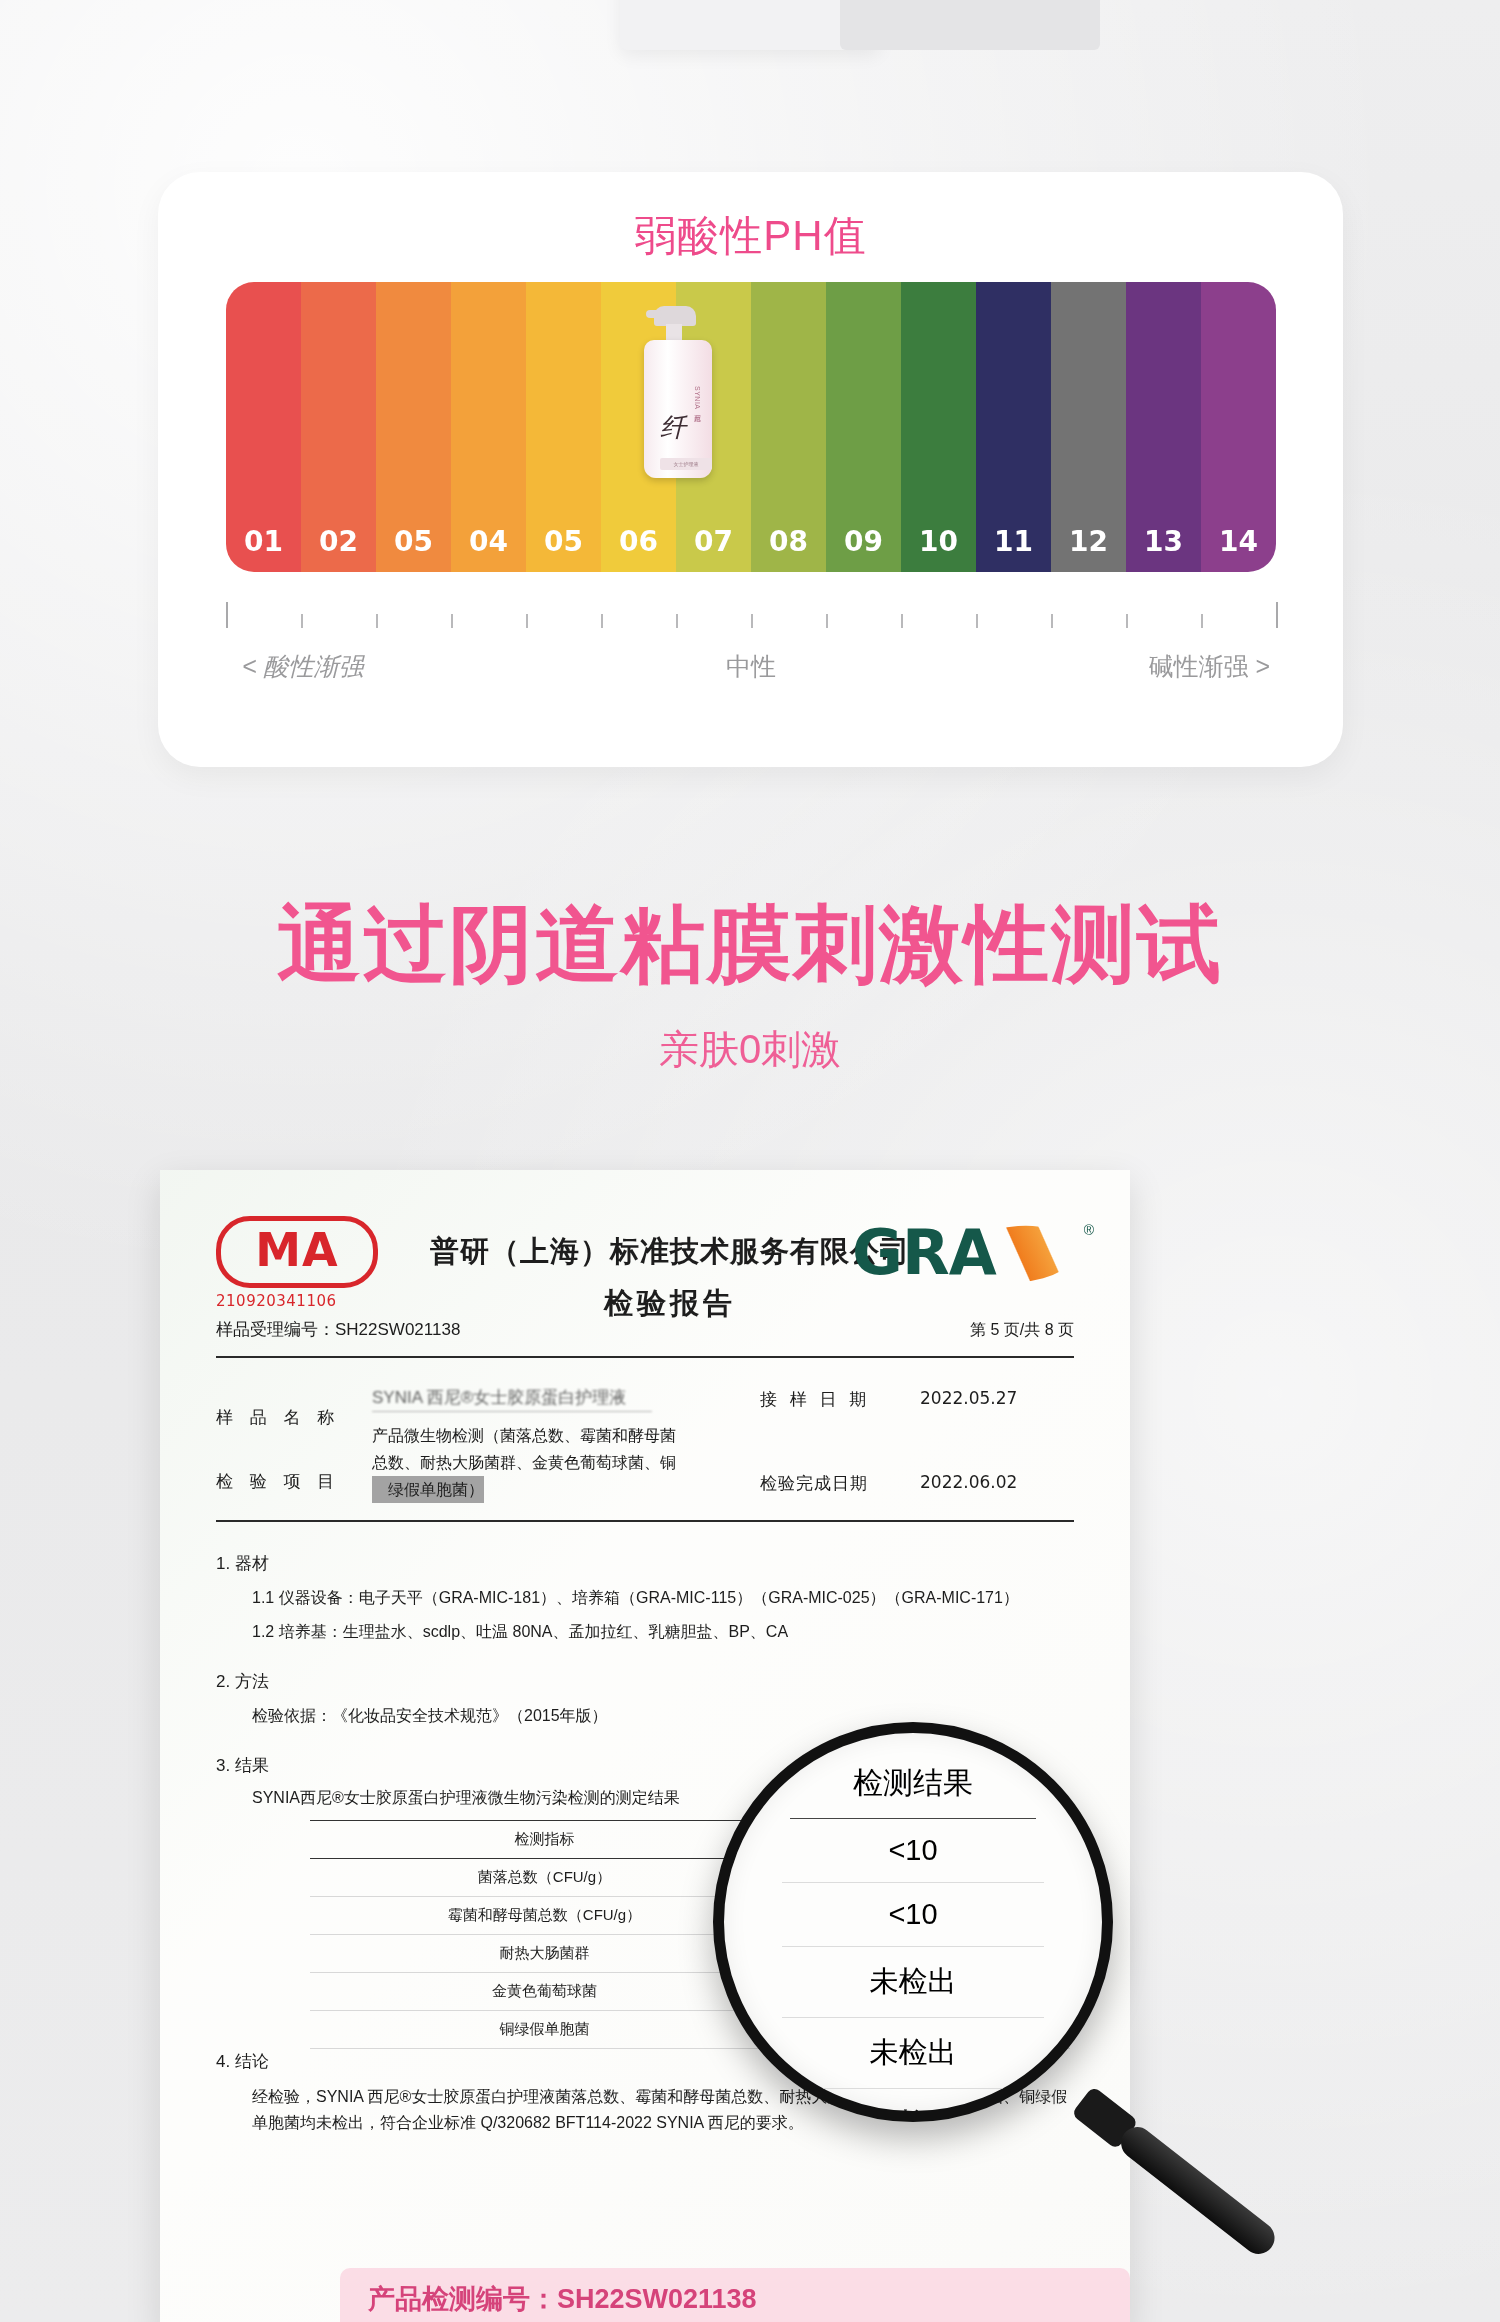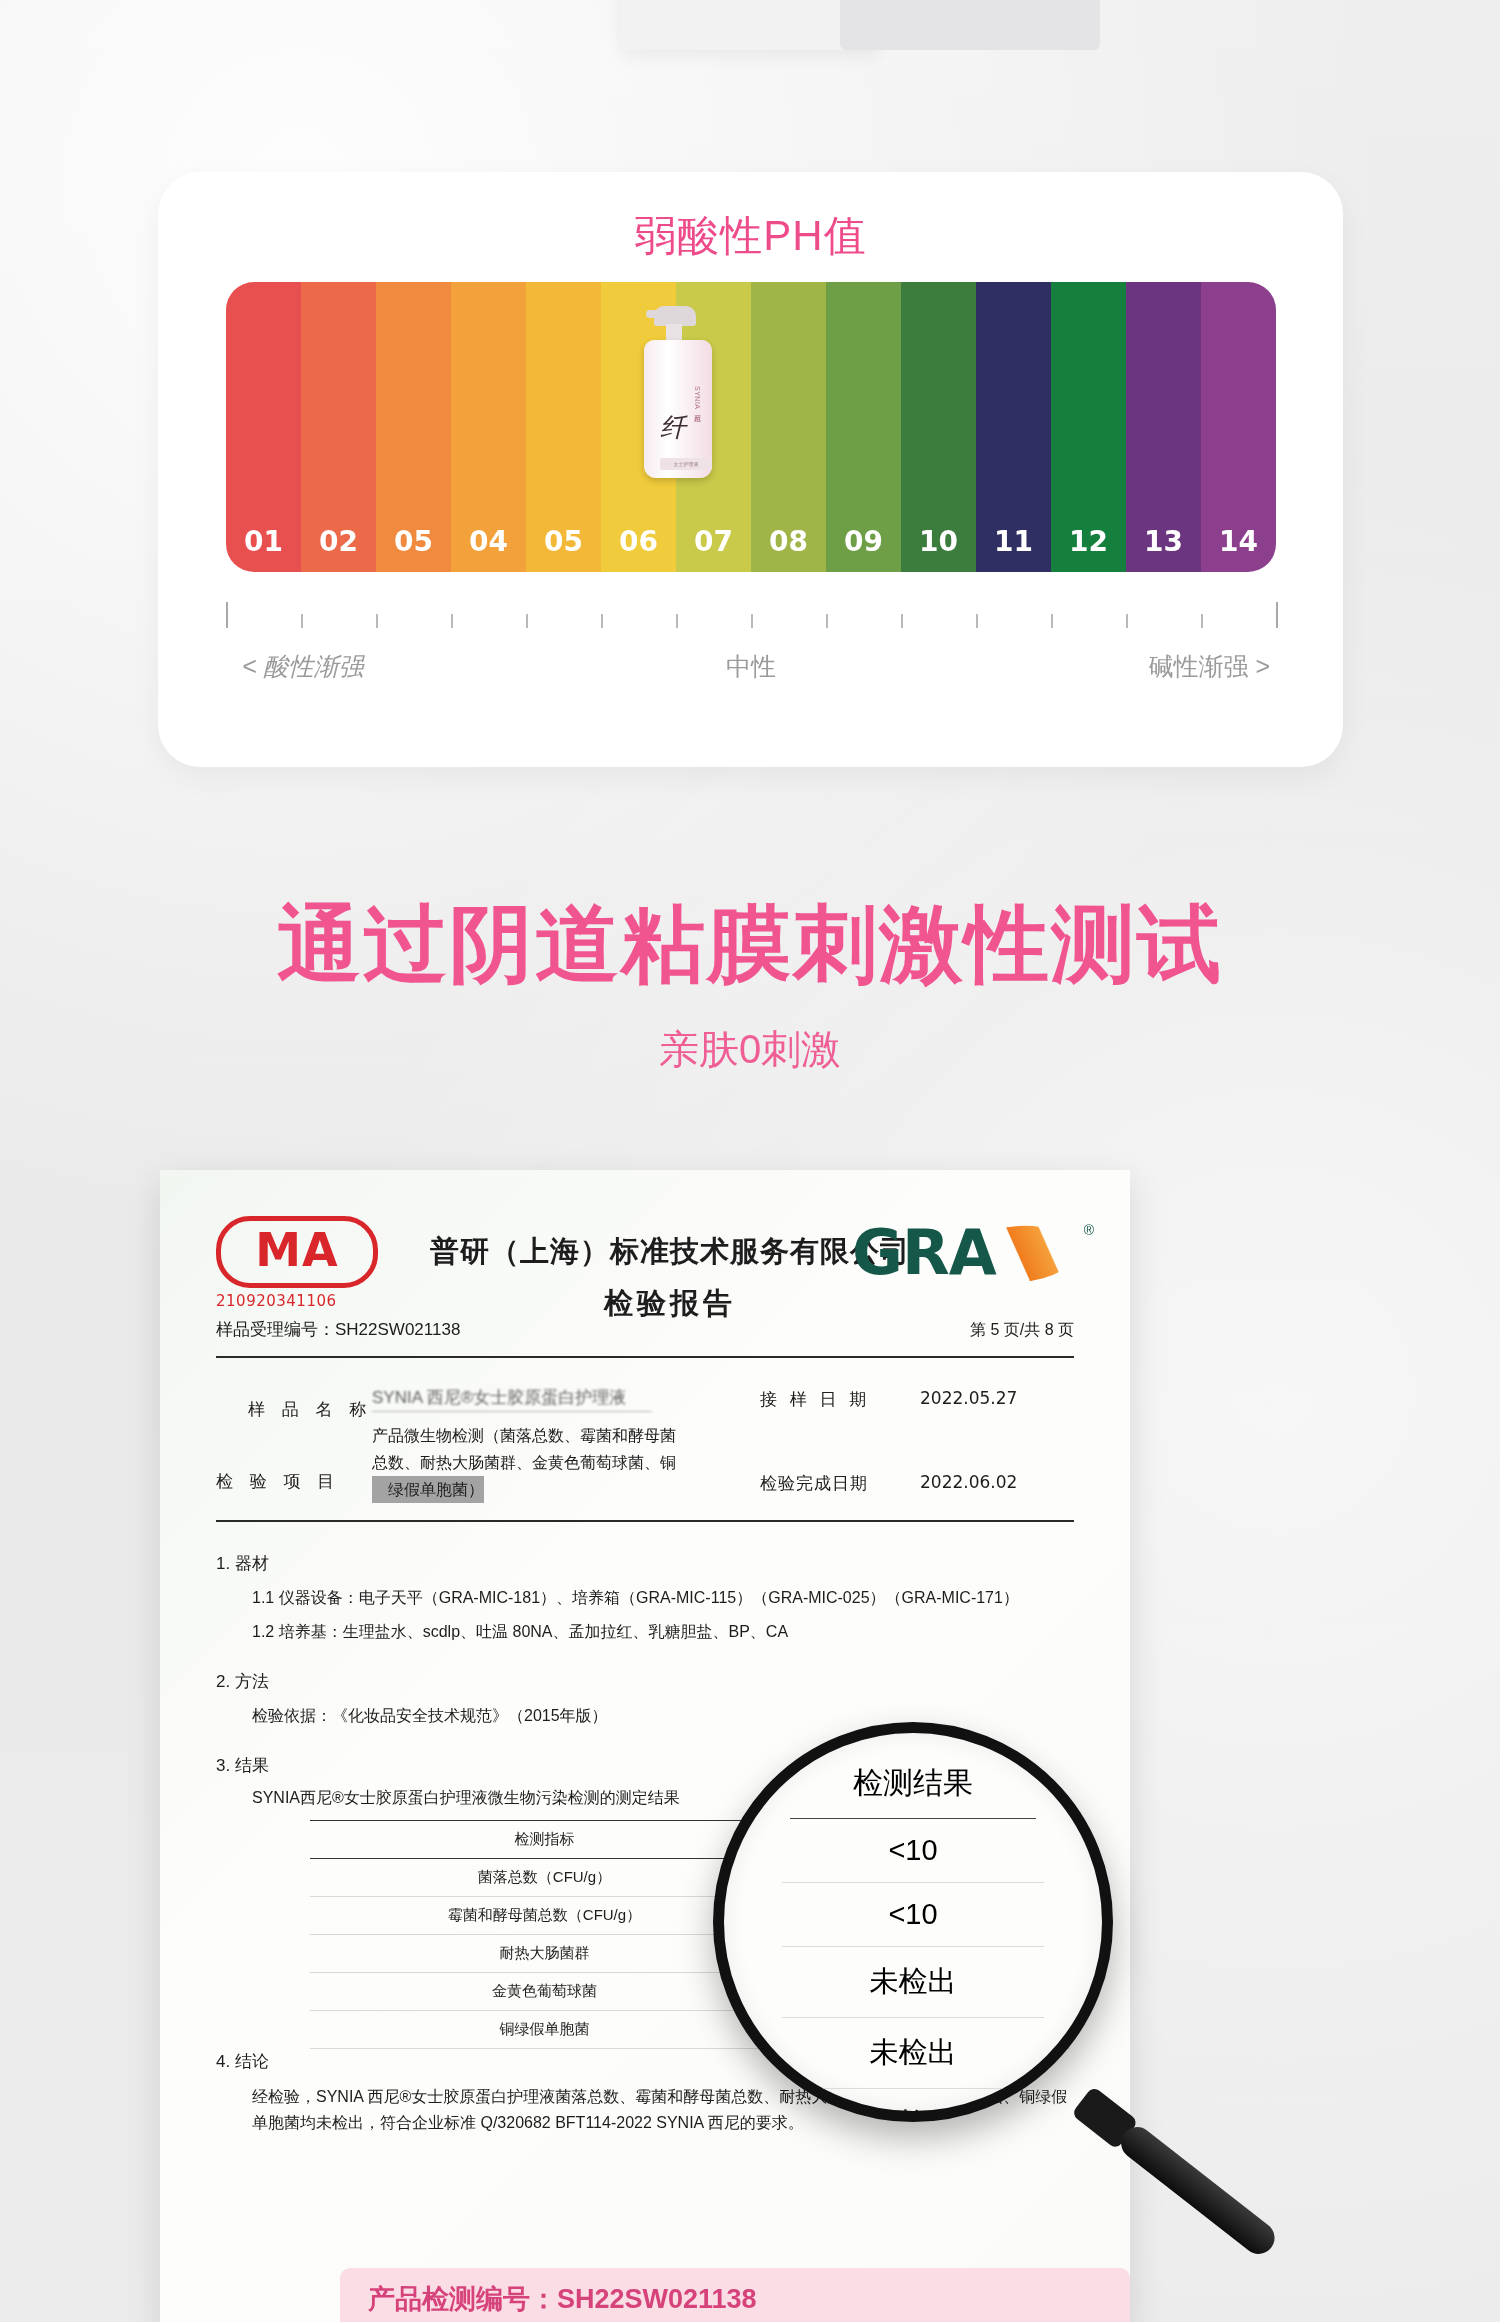--- a/index.html
+++ b/index.html
@@ -337,21 +337,21 @@
     background: #2a2a2a;
   }
   .rule.r1 { top: 186px; }
   .rule.r2 { top: 350px; }
 
   .field {
     position: absolute;
     font-size: 17px;
   }
   .f-label { letter-spacing: 6px; }
-  .f-name-label { left: 56px; top: 228px; margin-left: 32px; }
+  .f-name-label { left: 56px; top: 236px; }
   .f-name-value {
     left: 212px; top: 216px;
     width: 280px;
     color: #2c2c2c;
     filter: blur(1.1px);
     opacity: 0.75;
     border-bottom: 1px solid #999;
     padding-bottom: 2px;
   }
   .f-date-label { left: 600px; top: 218px; letter-spacing: 4px; }
@@ -522,21 +522,21 @@
       </div>
       <div class="ph-col" style="background: rgb(110, 158, 70);">
         <div class="ph-num">09</div>
       </div>
       <div class="ph-col" style="background: rgb(60, 125, 62);">
         <div class="ph-num">10</div>
       </div>
       <div class="ph-col" style="background: rgb(47, 47, 99);">
         <div class="ph-num">11</div>
       </div>
-      <div class="ph-col" style="background: #15803d;">
+      <div class="ph-col" style="background: #737373;">
         <div class="ph-num">12</div>
       </div>
       <div class="ph-col" style="background: rgb(107, 53, 128);">
         <div class="ph-num">13</div>
       </div>
       <div class="ph-col" style="background: rgb(140, 63, 140);">
         <div class="ph-num">14</div>
       </div>
     </div>
 

